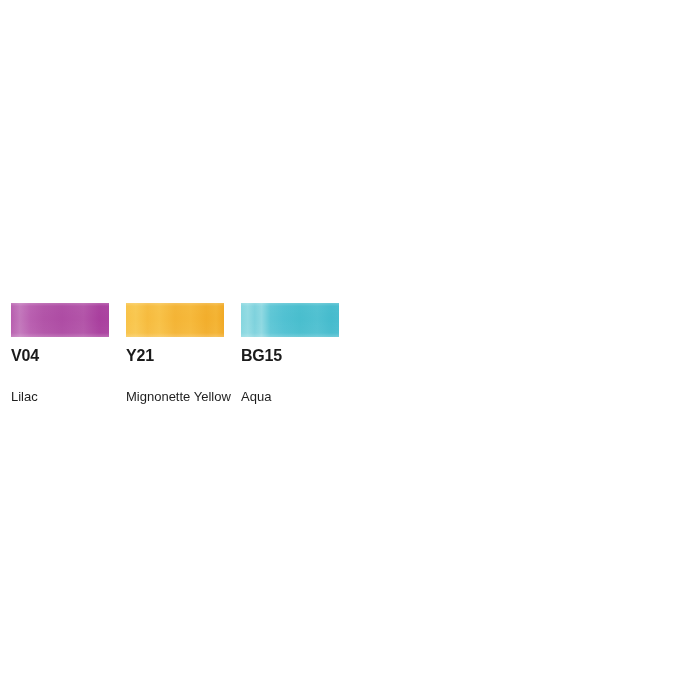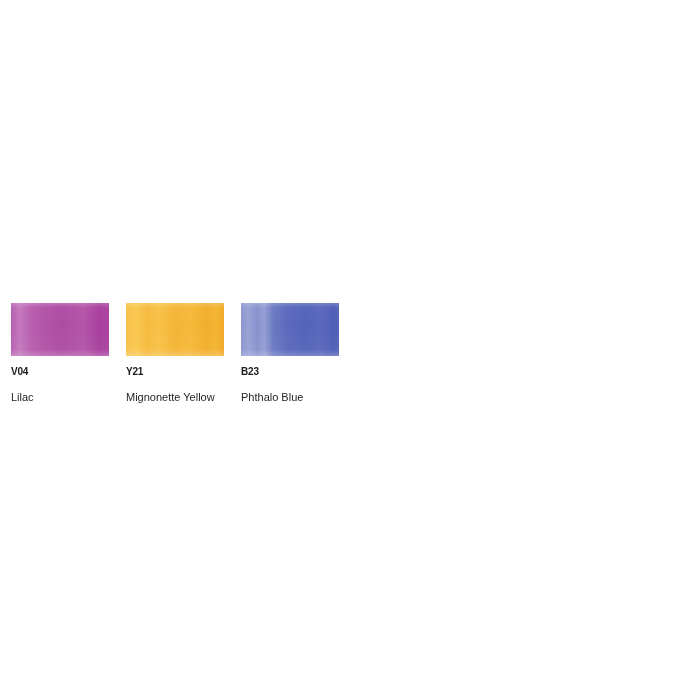--- a/index.html
+++ b/index.html
@@ -58,35 +58,35 @@
     bottom: 0;
     background: linear-gradient(to bottom,
       rgba(255,255,255,0.20) 0%,
       rgba(255,255,255,0.02) 9%,
       rgba(255,255,255,0.00) 45%,
       rgba(255,255,255,0.03) 88%,
       rgba(255,255,255,0.22) 100%);
   }
 
   .swatch-code {
-    font-size: 10px;
+    font-size: 16px;
     font-weight: bold;
     color: #1b1b1b;
     line-height: 1;
     margin-top: 11px;
     letter-spacing: -0.2px;
     white-space: nowrap;
   }
 
   .swatch-name {
-    font-size: 11px;
+    font-size: 13px;
     font-weight: normal;
     color: #1f1f1f;
     line-height: 1;
-    margin-top: 15px;
+    margin-top: 26px;
     white-space: nowrap;
   }
 </style>
 </head>
 <body style="background: rgb(255, 255, 255);">
 
 <div id="swatch-board">
 
   <div class="swatch-cell">
     <div class="swatch-chip">
@@ -101,23 +101,23 @@
   <div class="swatch-cell">
     <div class="swatch-chip">
       <div class="bands" style="background: linear-gradient(to right, rgb(248, 194, 71) 0%, rgb(249, 200, 81) 10%, rgb(246, 187, 62) 22%, rgb(248, 194, 72) 34%, rgb(244, 180, 53) 50%, rgb(246, 185, 59) 66%, rgb(242, 174, 44) 82%, rgb(244, 180, 52) 92%, rgb(240, 168, 36) 100%);"></div>
       <div class="sheen"></div>
     </div>
     <div class="swatch-code">Y21</div>
     <div class="swatch-name">Mignonette Yellow</div>
   </div>
 
 
-
   <div class="swatch-cell">
     <div class="swatch-chip">
-      <div class="bands" style="background: linear-gradient(to right, rgb(139, 150, 207) 0%, rgb(153, 162, 214) 8%, rgb(134, 146, 205) 16%, rgb(148, 158, 211) 24%, rgb(107, 121, 195) 33%, rgb(91, 105, 189) 48%, rgb(83, 100, 185) 66%, rgb(90, 104, 188) 82%, rgb(78, 93, 182) 94%, rgb(83, 100, 185) 100%);"></div>
+      <div class="bands" style="background: linear-gradient(to right, rgb(132, 214, 223) 0%, rgb(147, 219, 227) 7%, rgb(126, 210, 221) 14%, rgb(143, 217, 226) 21%, rgb(95, 199, 214) 30%, rgb(81, 193, 210) 44%, rgb(73, 190, 206) 60%, rgb(81, 193, 209) 78%, rgb(69, 187, 205) 92%, rgb(74, 189, 207) 100%);"></div>
       <div class="sheen"></div>
     </div>
-    <div class="swatch-code">B23</div>
-    <div class="swatch-name">Phthalo Blue</div>
+    <div class="swatch-code">BG15</div>
+    <div class="swatch-name">Aqua</div>
   </div>
+
 
 </div>
 
 </body></html>

